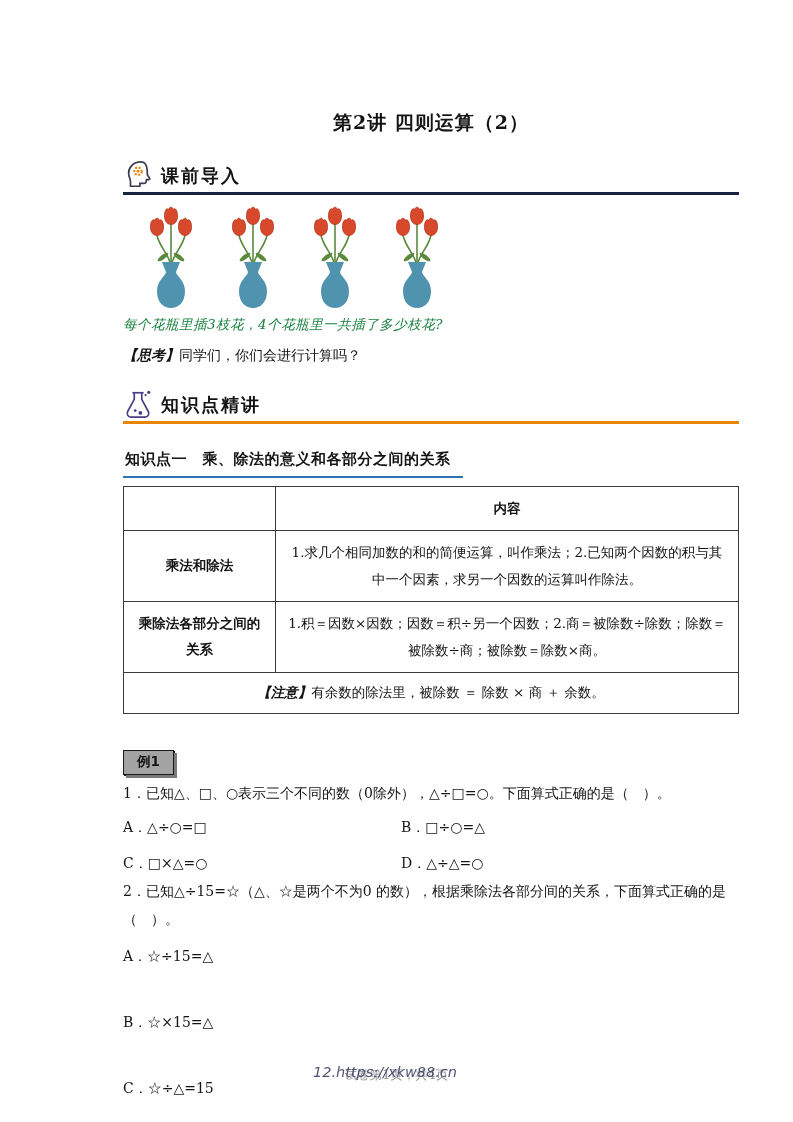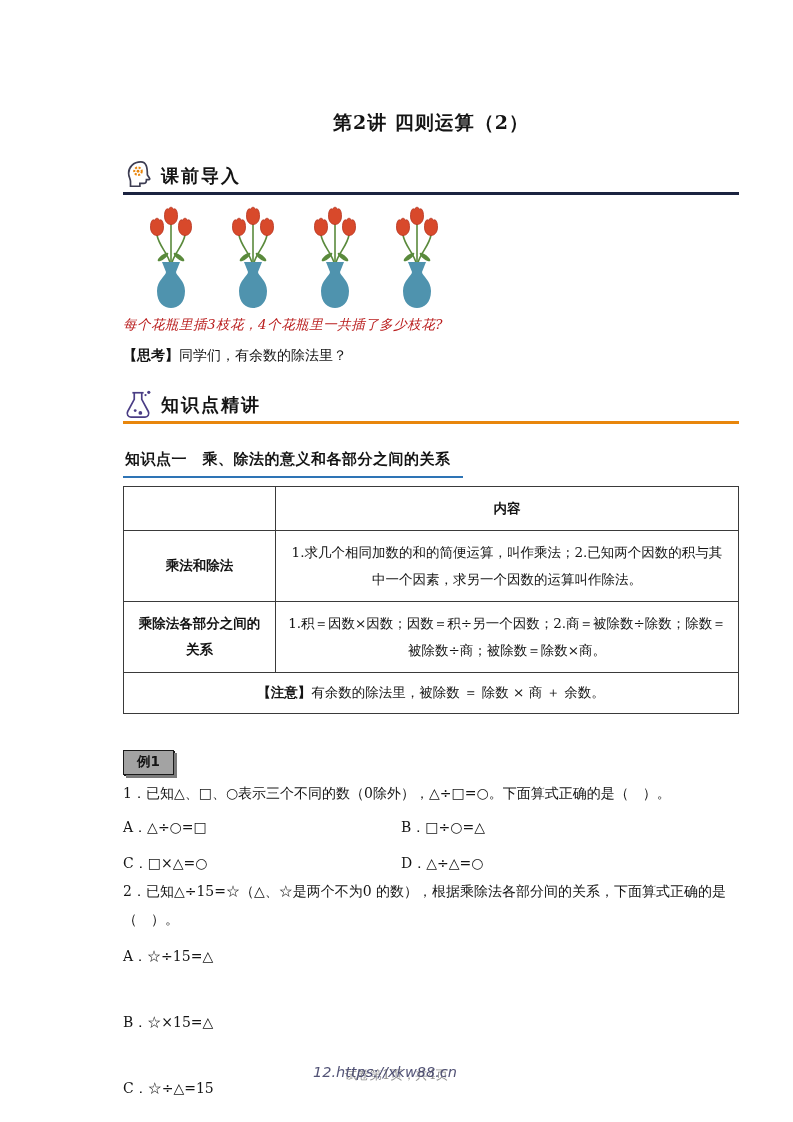--- a/index.html
+++ b/index.html
@@ -42,26 +42,26 @@
   .vases {
     display: flex;
     gap: 26px;
     padding-left: 20px;
     margin-top: 10px;
     align-items: flex-end;
   }
   .caption {
     margin-top: 5px;
     font-style: italic;
-    color: #b91c1c;
+    color: #15803d;
     font-size: 13.5px;
     letter-spacing: 0.5px;
   }
   .think { margin-top: 13px; font-size: 14px; }
-  .bold-prefix { font-weight: bold; }
+  .bold-prefix { font-weight: bold; font-style: italic; }
 
   .point-title {
     margin-top: 26px;
     display: inline-block;
     font-size: 15px;
     font-weight: bold;
     font-family: "DejaVu Sans", "Liberation Sans", sans-serif;
     border-bottom: 2.5px solid #2e74b5;
     padding: 0 12px 7px 2px;
     letter-spacing: 0.5px;
@@ -183,21 +183,21 @@
       </svg>
     <svg class="vase" width="56" height="106" viewBox="0 0 56 106">
         <use href="#vaseUnit"></use>
       </svg>
     <svg class="vase" width="56" height="106" viewBox="0 0 56 106">
         <use href="#vaseUnit"></use>
       </svg>
   </div>
   <div class="caption">每个花瓶里插3枝花，4个花瓶里一共插了多少枝花?</div>
 
-  <p class="think"><span class="bold-prefix">【思考】</span><span>同学们，有余数的除法里？</span></p>
+  <p class="think"><span class="bold-prefix">【思考】</span><span>同学们，你们会进行计算吗？</span></p>
 
   <div class="sec-head">
     <span class="icon-wrap">
       <svg width="30" height="30" viewBox="0 0 32 32">
         <path d="M12 4 L12 11 L5 24 C3.5 27 5.5 30 8.5 30 L23.5 30 C26.5 30 28.5 27 27 24 L20 11 L20 4" fill="none" stroke="#4a3d85" stroke-width="1.8"></path>
         <line x1="10" y1="4" x2="22" y2="4" stroke="#4a3d85" stroke-width="1.8"></line>
         <circle cx="13" cy="23" r="1.5" fill="#4a3d85"></circle>
         <circle cx="18.5" cy="25.5" r="2" fill="#4a3d85"></circle>
         <circle cx="24" cy="6.5" r="1.2" fill="#4a3d85"></circle>
         <circle cx="27.5" cy="3.5" r="1.7" fill="#4a3d85"></circle>

